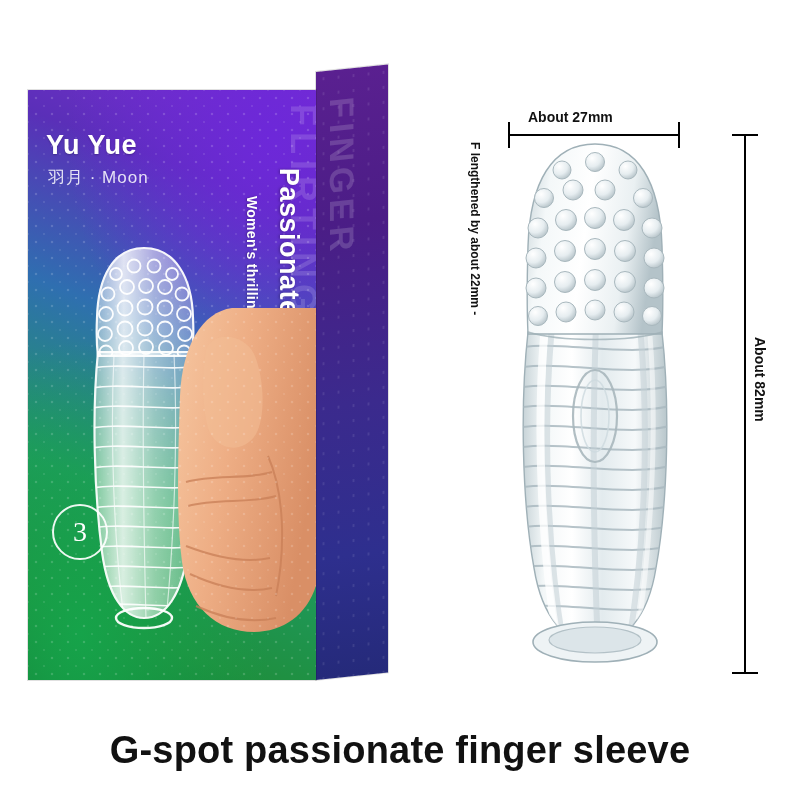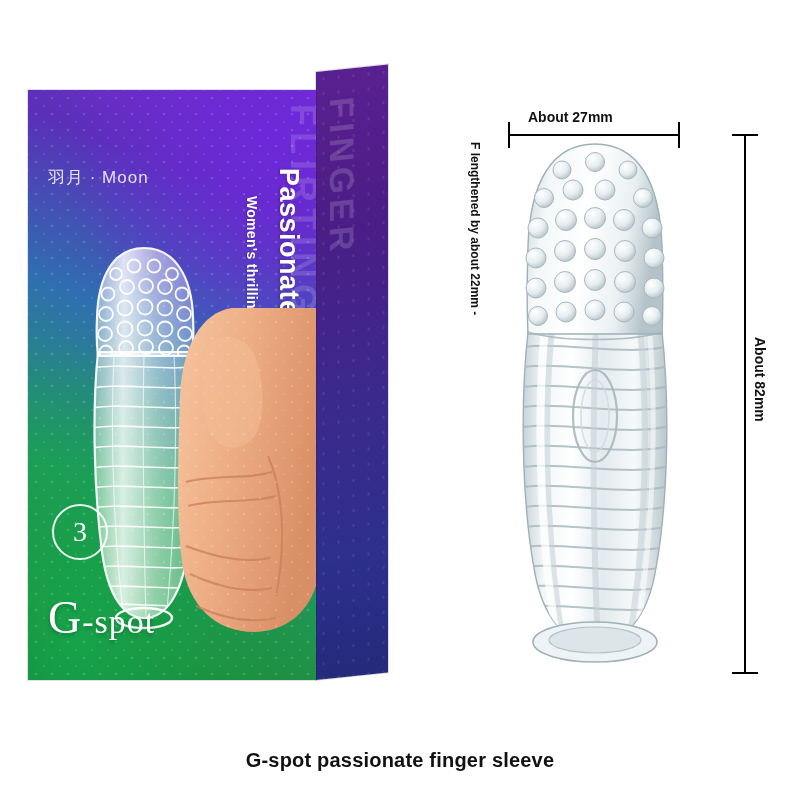--- a/index.html
+++ b/index.html
@@ -228,41 +228,42 @@
     font-weight: bold;
   }
 
   
   .caption {
     position: absolute;
     left: 0;
     right: 0;
     bottom: 28px;
     text-align: center;
-    font-size: 20px;
+    font-size: 38px;
     font-weight: bold;
     color: #111;
     letter-spacing: 0.2px;
   }
 </style>
 </head>
 <body>
 
 <div id="stage">
 
   <div class="box-wrap">
 
     <div class="box-side">
       <div class="side-ghost">FINGER</div>
     </div>
 
     <div class="box-front">
 
       <div class="front-ghost">FLIRTING</div>
 
+      <div class="brand">Yu Yue</div>
       <div class="brand-cn">羽月 · Moon</div>
 
       <div class="vert tagline-main">Passionate finger sleeve</div>
       <div class="vert tagline-sub">Women's thrilling ecstasy</div>
 
       <svg class="box-sleeve" viewBox="0 0 130 400">
         <defs>
           <linearGradient id="sleeveBoxG" x1="0" y1="0" x2="1" y2="0">
             <stop offset="0%" stop-color="#ffffff" stop-opacity="0.45"></stop>
             <stop offset="28%" stop-color="#ffffff" stop-opacity="0.88"></stop>
@@ -349,23 +350,20 @@
           <path d="M14,240 C40,250 70,258 98,252"></path>
           <path d="M18,268 C44,280 72,288 100,282"></path>
           <path d="M24,300 C50,312 76,318 104,312"></path>
           <path d="M96,150 C112,186 114,240 104,290"></path>
         </g>
         <path d="M34,44 C30,70 30,100 36,122 C44,146 72,148 84,128 C94,110 92,70 82,48 C72,28 42,24 34,44 Z" fill="#f3bd96" opacity="0.55"></path>
       </svg>
 
       <div class="num-badge">3</div>
 
-      <div class="gspot">
-        <span>G</span><span class="small">-spot</span>
-      </div>
     </div>
   </div>
 
   <div class="prod-wrap">
 
     <div class="dim-line" style="left:38px; top:22px; width:172px; height:2px;"></div>
     <div class="dim-line" style="left:38px; top:10px; width:2px; height:26px;"></div>
     <div class="dim-line" style="left:208px; top:10px; width:2px; height:26px;"></div>
     <div class="dim-label" style="left:58px; top:-3px;">About 27mm</div>
 

